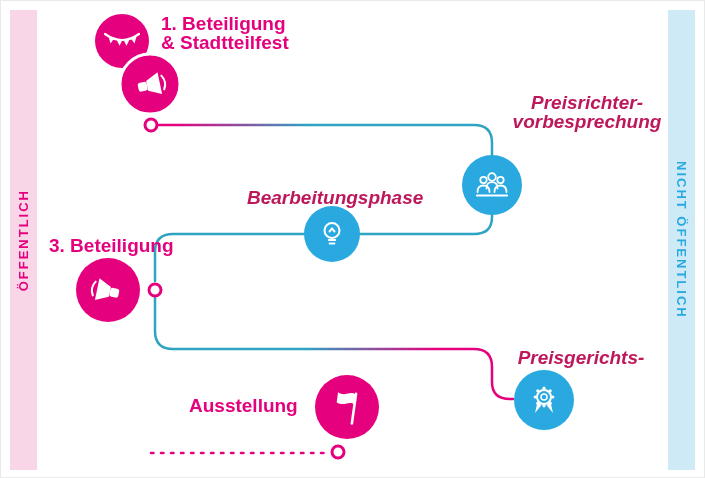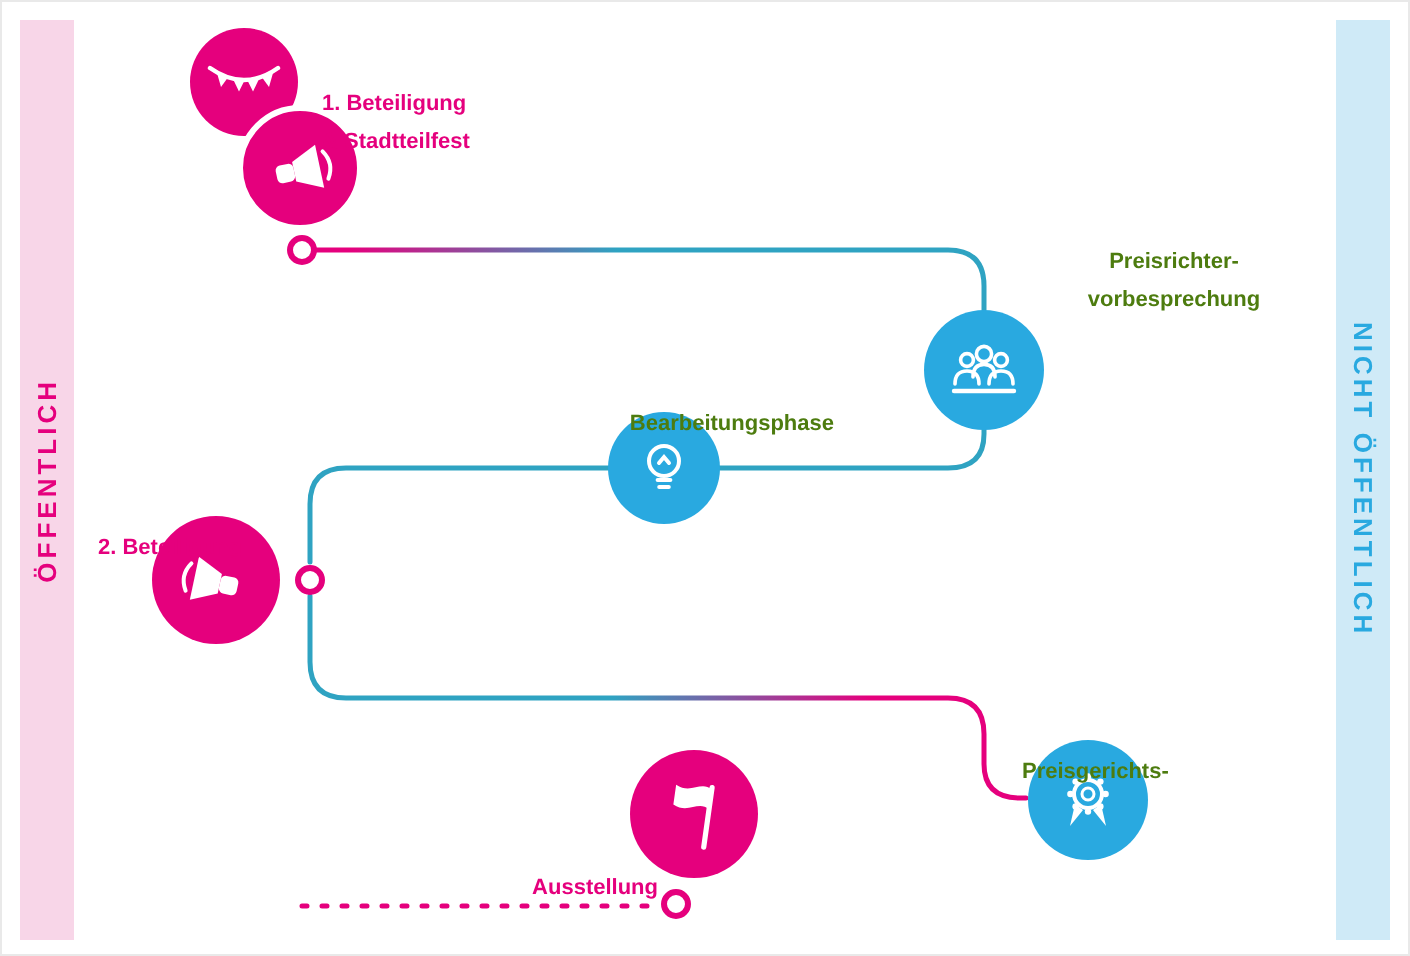--- a/index.html
+++ b/index.html
@@ -8,23 +8,23 @@
     font-family:"Liberation Sans",sans-serif;overflow:hidden;
     border:1px solid #e9e9e9;box-sizing:border-box;
   }
   .band{position:absolute;top:9px;height:460px;width:27px;display:flex;align-items:center;justify-content:center;}
   .band.left{left:9px;background:#f8d6e8;}
   .band.right{right:9px;background:#cfeaf7;}
   .band-label{font-weight:700;font-size:13px;letter-spacing:2px;white-space:nowrap;}
   .band.left .band-label{color:#e5007d;writing-mode:vertical-rl;transform:rotate(180deg);}
   .band.right .band-label{color:#29a9e0;writing-mode:vertical-rl;}
   .flow-svg{position:absolute;left:0;top:0;}
-  .label{position:absolute;font-weight:700;font-size:11px;line-height:19px;margin-top:29px;}
+  .label{position:absolute;font-weight:700;font-size:19px;line-height:19px;}
   .label.pink{color:#e5007d;}
-  .label.blue{color:#4d7c0f;}
+  .label.blue{color:#be185d;font-style:italic;}
   .label .line{display:block;}
   .gap-above{margin-top:10px;}
 </style>
 </head>
 <body>
 
 <div class="page">
 
   <div class="band left">
     <span class="band-label">ÖFFENTLICH</span>
@@ -122,29 +122,29 @@
   <div class="label pink" style="left:160px;top:13px;">
     <span class="line">1. Beteiligung</span>
     <span class="line">&amp; Stadtteilfest</span>
   </div>
 
   <div class="label blue" style="left:505px;top:92px;width:162px;text-align:center;">
     <span class="line">Preisrichter-</span>
     <span class="line">vorbesprechung</span>
   </div>
 
-  <div class="label blue" style="left:246px;top:173px;width:170px;text-align:right;">
+  <div class="label blue" style="left:246px;top:187px;width:170px;text-align:right;">
     <span class="line">Bearbeitungsphase</span>
   </div>
 
   <div class="label pink" style="left:48px;top:235px;">
-    <span class="line">2. Beteiligung</span>
+    <span class="line">3. Beteiligung</span>
   </div>
 
-  <div class="label blue" style="left:510px;top:347px;width:140px;">
+  <div class="label blue" style="left:510px;top:347px;width:140px;text-align:center;">
     <span class="line">Preisgerichts-</span>
   </div>
 
-  <div class="label pink" style="left:188px;top:405px;width:140px;text-align:right;">
+  <div class="label pink" style="left:188px;top:395px;width:140px;text-align:left;">
     <span class="line">Ausstellung</span>
   </div>
 
 </div>
 
 </body></html>

